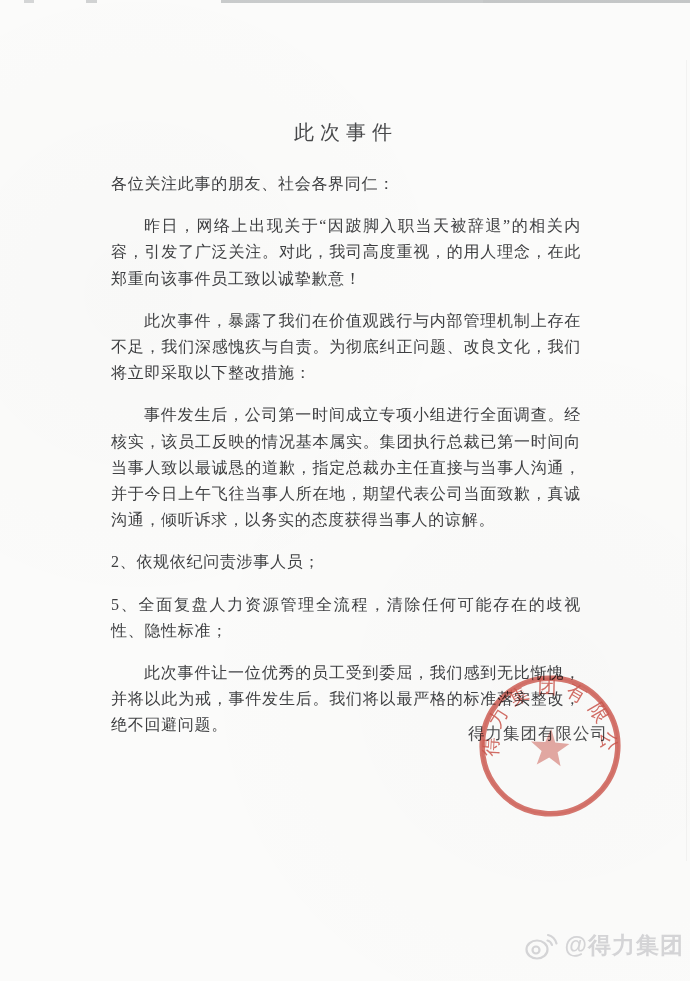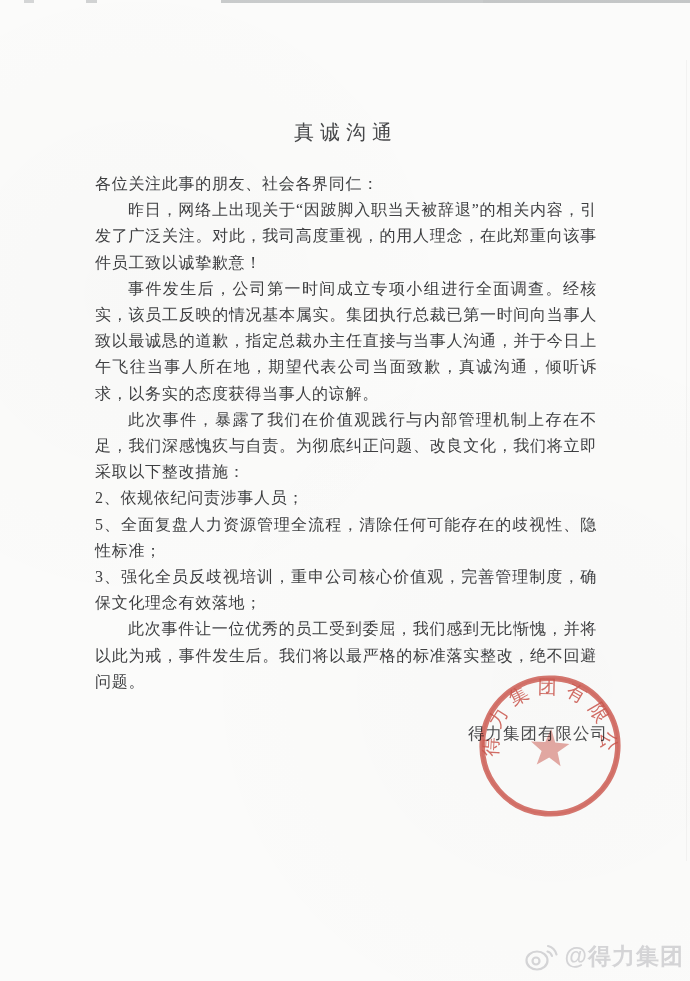--- a/index.html
+++ b/index.html
@@ -27,60 +27,59 @@
       #b8bbbc 32% 70%, #b2b5b6 70% 100%);
     opacity:0.75;
   }
   .content { position:absolute; left:95px; width:502px; top:0; }
   .title {
     font-size:20px; font-weight:normal; color:#47484a;
     text-align:center; letter-spacing:6px;
     margin:118px 0 0 0; line-height:28px;
   }
   .body-text p {
-    margin:0; font-size:16px; line-height:26.2px;
+    margin:16px; font-size:16px; line-height:26.2px;
     letter-spacing:0.7px; text-align:justify;
   }
   p.salutation { margin-top:25px; }
   p.ind { text-indent:33px; }
   .signature {
     position:absolute; top:719px; left:0; width:608px;
     text-align:right; font-size:16.5px; line-height:30px;
     letter-spacing:1px; color:#4a4b4d;
   }
   .seal {
     position:absolute; left:464px; top:660px;
     mix-blend-mode:multiply;
     transform:rotate(4deg);
   }
   .watermark {
-    position:absolute; right:6px; bottom:9px;
+    position:absolute; right:6px; bottom:20px;
     display:flex; align-items:flex-end; gap:5px;
     color:#d4d4d6;
     font-family:"Liberation Sans","DejaVu Sans",sans-serif;
     font-size:23px; letter-spacing:1px; font-weight:bold;
   }
   .watermark svg { display:block; }
 </style>
 </head>
 <body>
 
 <div class="page">
 
   <div class="scan-top"></div>
 
   <div class="content body-text">
-    <h1 class="title">真诚沟通</h1>
+    <h1 class="title">此次事件</h1>
     <p class="salutation">各位关注此事的朋友、社会各界同仁：</p>
     <p class="ind">昨日，网络上出现关于“因跛脚入职当天被辞退”的相关内容，引发了广泛关注。对此，我司高度重视，的用人理念，在此郑重向该事件员工致以诚挚歉意！</p>
+    <p class="ind">此次事件，暴露了我们在价值观践行与内部管理机制上存在不足，我们深感愧疚与自责。为彻底纠正问题、改良文化，我们将立即采取以下整改措施：</p>
     <p class="ind">事件发生后，公司第一时间成立专项小组进行全面调查。经核实，该员工反映的情况基本属实。集团执行总裁已第一时间向当事人致以最诚恳的道歉，指定总裁办主任直接与当事人沟通，并于今日上午飞往当事人所在地，期望代表公司当面致歉，真诚沟通，倾听诉求，以务实的态度获得当事人的谅解。</p>
-    <p class="ind">此次事件，暴露了我们在价值观践行与内部管理机制上存在不足，我们深感愧疚与自责。为彻底纠正问题、改良文化，我们将立即采取以下整改措施：</p>
     <p>2、依规依纪问责涉事人员；</p>
     <p>5、全面复盘人力资源管理全流程，清除任何可能存在的歧视性、隐性标准；</p>
-    <p>3、强化全员反歧视培训，重申公司核心价值观，完善管理制度，确保文化理念有效落地；</p>
     <p class="ind">此次事件让一位优秀的员工受到委屈，我们感到无比惭愧，并将以此为戒，事件发生后。我们将以最严格的标准落实整改，绝不回避问题。</p>
   </div>
 
   <div class="signature">
     <div>得力集团有限公司</div>
   </div>
 
   <svg class="seal" width="172" height="172" viewBox="0 0 170 170">
     <circle cx="85" cy="85" r="67" fill="none" stroke="#cf574e" stroke-width="5.5" opacity="0.8"></circle>
     <circle cx="85" cy="85" r="67" fill="none" stroke="#cf574e" stroke-width="2" opacity="0.25"></circle>

